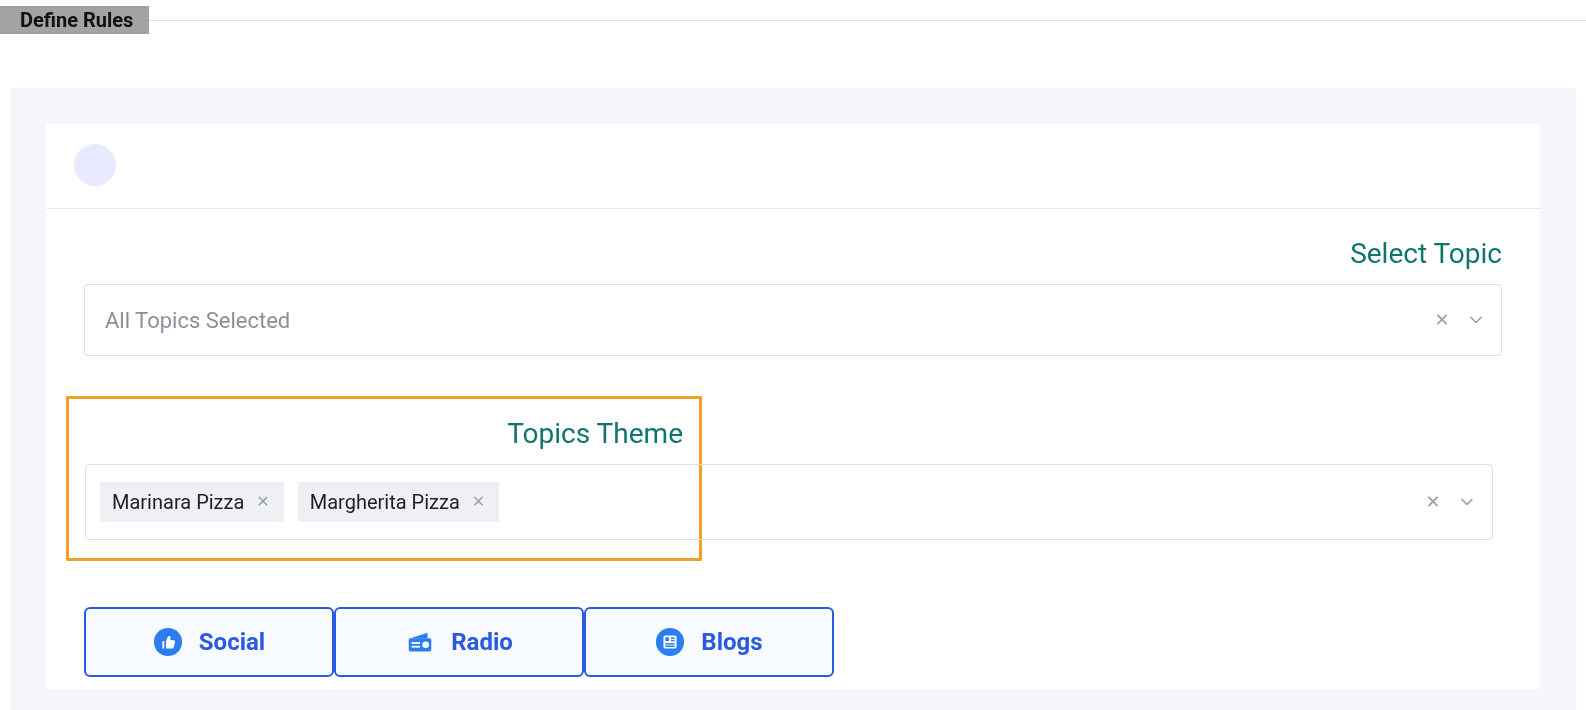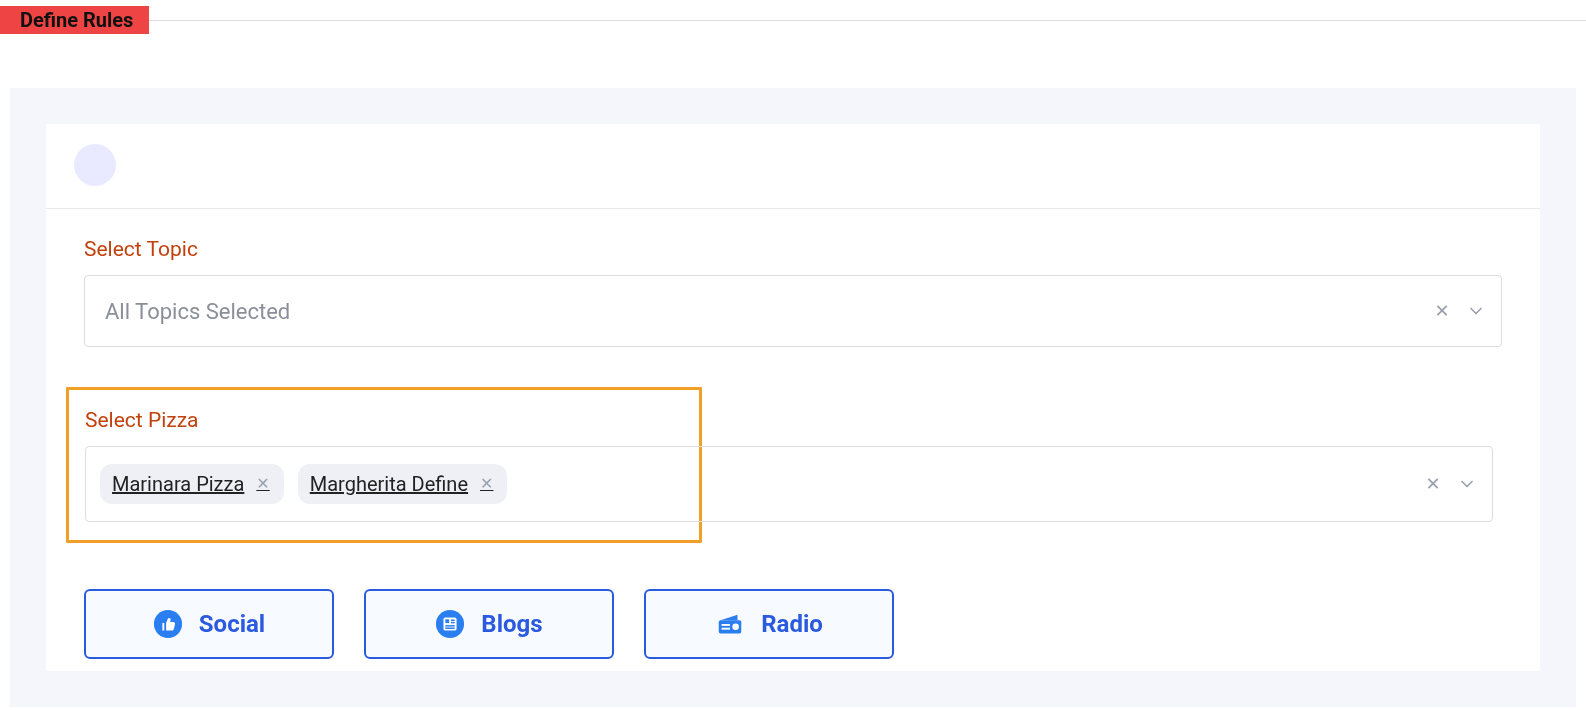--- a/index.html
+++ b/index.html
@@ -23,21 +23,21 @@
   }
   .top-legend .line {
     position: absolute;
     left: 20px; right: 0;
     top: 50%;
     border-top: 1px solid #dcdde1;
   }
   .top-legend .label {
     position: relative;
     display: inline-block;
-    background: #ef4444;
+    background: #a3a3a3;
     padding: 0 16px 0 20px;
     font-size: 20px;
     font-weight: 700;
     color: #111;
     z-index: 1;
     line-height: 28px;
   }
 
   
   .panel {
@@ -69,23 +69,24 @@
     font-size: 24px;
     font-weight: 700;
     color: #111;
   }
 
   .card-body {
     padding: 28px 38px 0 38px;
   }
 
   .field-label {
-    font-size: 21px;
-    color: #c2410c;
+    font-size: 28px;
+    color: #0f766e;
     margin-bottom: 14px;
+    text-align: right;
   }
 
   .select-box {
     position: relative;
     border: 1px solid #dcdde1;
     border-radius: 4px;
     min-height: 72px;
     display: flex;
     align-items: center;
     padding: 0 112px 0 20px;
@@ -122,25 +123,24 @@
     gap: 14px;
     align-items: center;
     flex-wrap: wrap;
     padding: 12px 0;
   }
   .chip {
     display: inline-flex;
     align-items: center;
     gap: 10px;
     background: #eef0f5;
-    border-radius: 12px;
+    border-radius: 0;
     padding: 8px 12px;
     font-size: 20px;
     color: #222;
-    text-decoration: underline;
   }
   .chip .remove {
     color: #9aa1ac;
     font-size: 16px;
     cursor: pointer;
     line-height: 1;
     padding: 0 2px;
   }
 
   .highlight {
@@ -166,21 +166,20 @@
     align-items: center;
     padding: 0 100px 0 14px;
     position: relative;
   }
 
   .section-spacer-1 { height: 30px; }
   .section-spacer-2 { height: 30px; }
 
   .source-row {
     display: flex;
-    gap: 30px;
     margin-top: 16px;
   }
   .source-btn {
     flex: 0 0 250px;
     height: 70px;
     border: 2px solid #2a5adf;
     border-radius: 6px;
     background: #f7faff;
     display: flex;
     align-items: center;
@@ -231,31 +230,31 @@
                 </svg>
           </span>
         </div>
       </div>
 
       <div class="section-spacer-1"></div>
 
       <div class="theme-wrapper">
 
         <div class="highlight">
-          <div class="field-label">Select Pizza</div>
+          <div class="field-label">Topics Theme</div>
 
           <div style="position:relative; height:76px;">
             <div class="theme-select" style="position:absolute; left:0; width:1408px;">
               <div class="chip-row" id="chip-row">
                     <span class="chip">
                       <span>Marinara Pizza</span>
                       <span class="remove">✕</span>
                     </span>
                     <span class="chip">
-                      <span>Margherita Define</span>
+                      <span>Margherita Pizza</span>
                       <span class="remove">✕</span>
                     </span>
                   </div>
               <div class="actions">
                 <span class="icon-btn">
                       <span class="x-glyph">✕</span>
                     </span>
                 <span class="icon-btn chevron">
                   <svg viewBox="0 0 24 24" width="20" height="20" fill="none" stroke="#9aa1ac" stroke-width="2" stroke-linecap="round" stroke-linejoin="round">
                         <polyline points="6 9 12 15 18 9"></polyline>
@@ -274,43 +273,43 @@
               <span class="src-icon">
                 <svg viewBox="0 0 32 32">
     <circle cx="16" cy="16" r="15" fill="#2a7ef0"></circle>
     <path d="M10 15h2v8h-2zM14 23h6.2c.9 0 1.7-.6 1.9-1.5l1.4-5.4c.3-1.2-.6-2.3-1.9-2.3h-3.3l.5-2.4c.2-1-.6-1.9-1.6-1.9-.6 0-1.1.3-1.4.8L14 15v8z" fill="#fff"></path>
   </svg>
               </span>
               <span>Social</span>
             </div>
             <div class="source-btn">
               <span class="src-icon">
+                <svg viewBox="0 0 32 32" fill="#2a7ef0">
+    <path d="M6 12 L24 6 L24 12 Z" fill="#2a7ef0"></path>
+    <rect x="4" y="12" width="24" height="14" rx="2"></rect>
+    <circle cx="22" cy="19" r="3.5" fill="#fff"></circle>
+    <rect x="7" y="16" width="9" height="2" fill="#fff"></rect>
+    <rect x="7" y="20" width="9" height="2" fill="#fff"></rect>
+  </svg>
+              </span>
+              <span>Radio</span>
+            </div>
+            <div class="source-btn">
+              <span class="src-icon">
                 <svg viewBox="0 0 32 32">
     <circle cx="16" cy="16" r="15" fill="#2a7ef0"></circle>
     <rect x="9" y="9" width="14" height="14" rx="2" fill="#fff"></rect>
     <rect x="11" y="11" width="4" height="4" fill="#2a7ef0"></rect>
     <line x1="17" y1="12" x2="21" y2="12" stroke="#2a7ef0" stroke-width="1.6"></line>
     <line x1="17" y1="14.5" x2="21" y2="14.5" stroke="#2a7ef0" stroke-width="1.6"></line>
     <line x1="11" y1="18" x2="21" y2="18" stroke="#2a7ef0" stroke-width="1.6"></line>
     <line x1="11" y1="20.5" x2="21" y2="20.5" stroke="#2a7ef0" stroke-width="1.6"></line>
   </svg>
               </span>
               <span>Blogs</span>
             </div>
-            <div class="source-btn">
-              <span class="src-icon">
-                <svg viewBox="0 0 32 32" fill="#2a7ef0">
-    <path d="M6 12 L24 6 L24 12 Z" fill="#2a7ef0"></path>
-    <rect x="4" y="12" width="24" height="14" rx="2"></rect>
-    <circle cx="22" cy="19" r="3.5" fill="#fff"></circle>
-    <rect x="7" y="16" width="9" height="2" fill="#fff"></rect>
-    <rect x="7" y="20" width="9" height="2" fill="#fff"></rect>
-  </svg>
-              </span>
-              <span>Radio</span>
-            </div>
           </div>
 
     </div>
   </div>
 </div>
 
 </div>
 
 </body></html>

